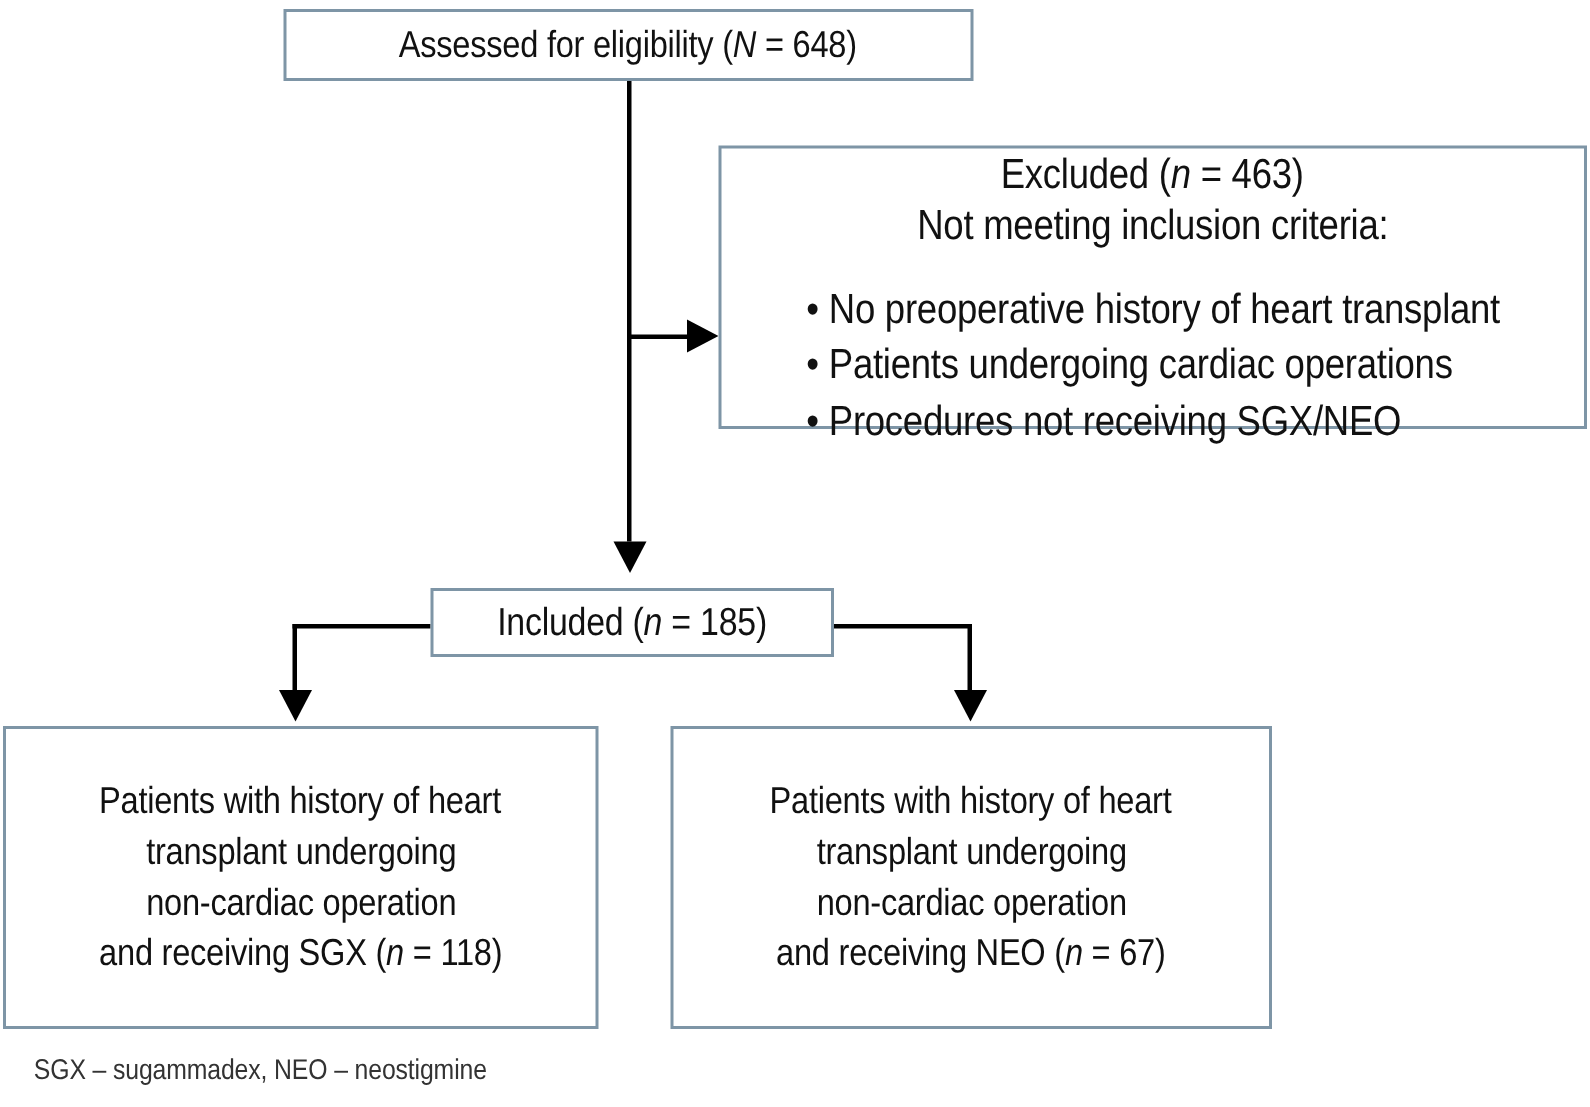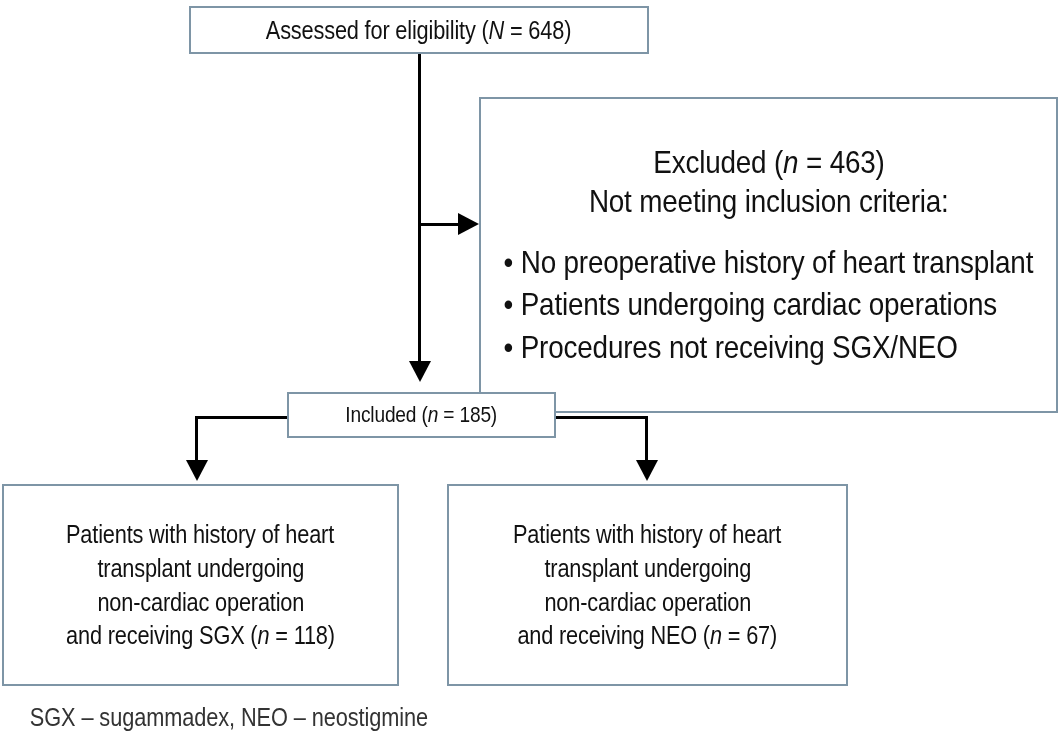--- a/index.html
+++ b/index.html
@@ -41,36 +41,36 @@
     transform-origin: center center;
   }
   .ital { font-style: italic; }
 
   
   #box-assessed {
     left: 189px; top: 6px; width: 460px; height: 48px;
     font-size: 25px;
   }
   #box-excluded {
-    left: 479px; top: 97px; width: 579px; height: 316px;
-    font-size: 32px;
-    justify-content: center;
+    left: 479px; top: 97px; width: 579px; height: 189px;
+    font-size: 28px;
+    justify-content: space-between;
   }
   #box-excluded .blist {
     text-align: left;
     margin-top: 18px;
   }
   #box-excluded .bullet-line {
     white-space: nowrap;
     display: block;
     margin-top: 3px;
   }
   #box-included {
     left: 287px; top: 392px; width: 269px; height: 46px;
-    font-size: 22px;
+    font-size: 26px;
   }
   #box-sgx {
     left: 2px; top: 484px; width: 397px; height: 202px;
     font-size: 25px;
   }
   #box-neo {
     left: 447px; top: 484px; width: 401px; height: 202px;
     font-size: 25px;
   }
   #box-sgx .line, #box-neo .line { margin: 1.5px 0; }
@@ -94,21 +94,21 @@
     position: absolute;
     width: 0; height: 0;
     border-top: 11px solid transparent;
     border-bottom: 11px solid transparent;
     border-left: 21px solid #000000;
   }
 
   #footnote {
     position: absolute;
     left: 0px; top: 703px;
-    font-size: 25px;
+    font-size: 19px;
     color: #333333;
     letter-spacing: -0.1px;
     white-space: nowrap;
   }
 </style>
 </head>
 <body>
 
 <div id="canvas">
 

